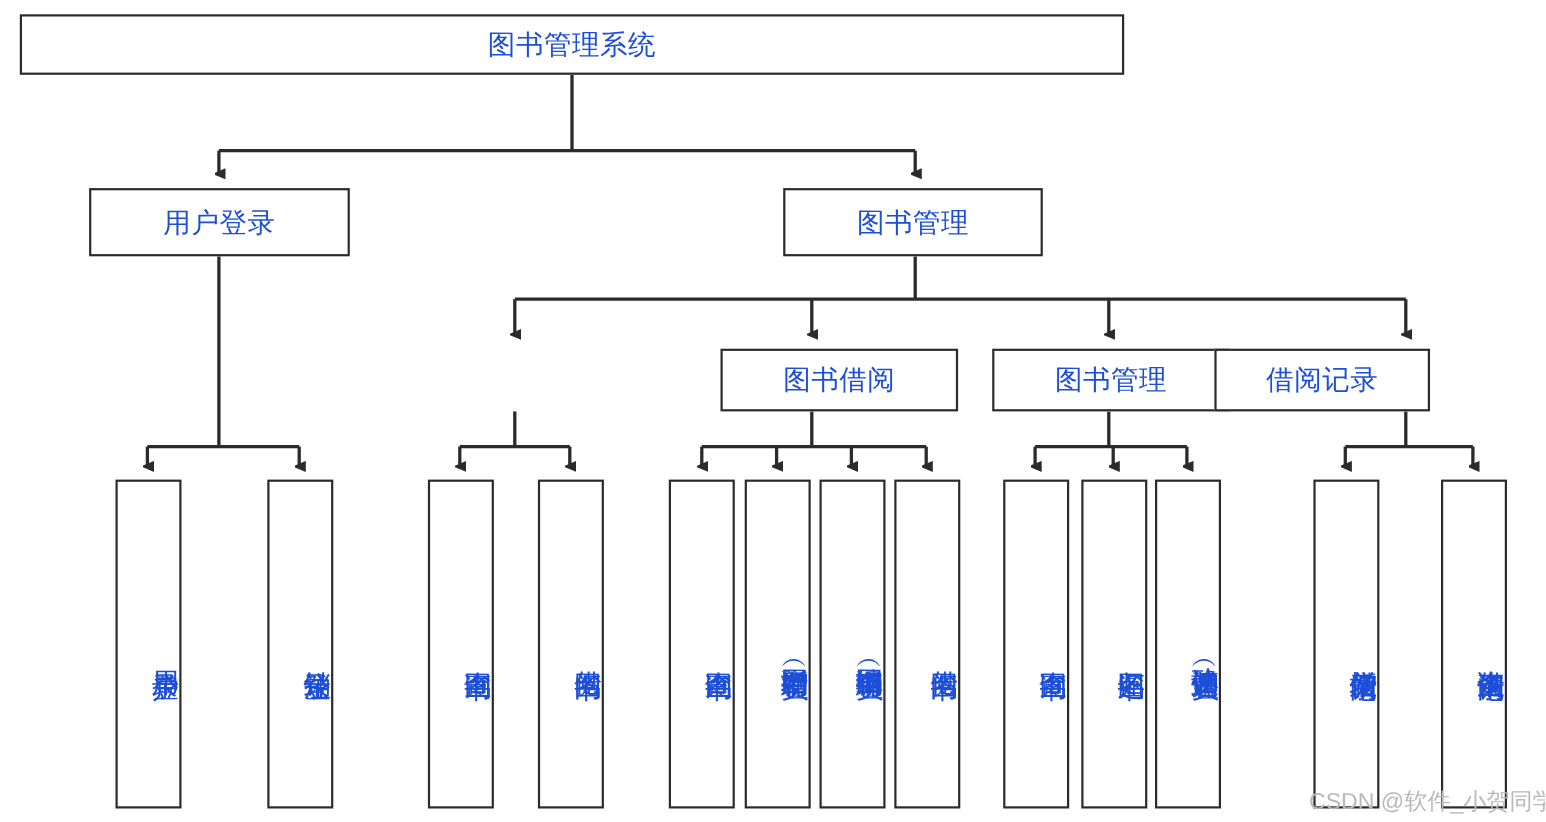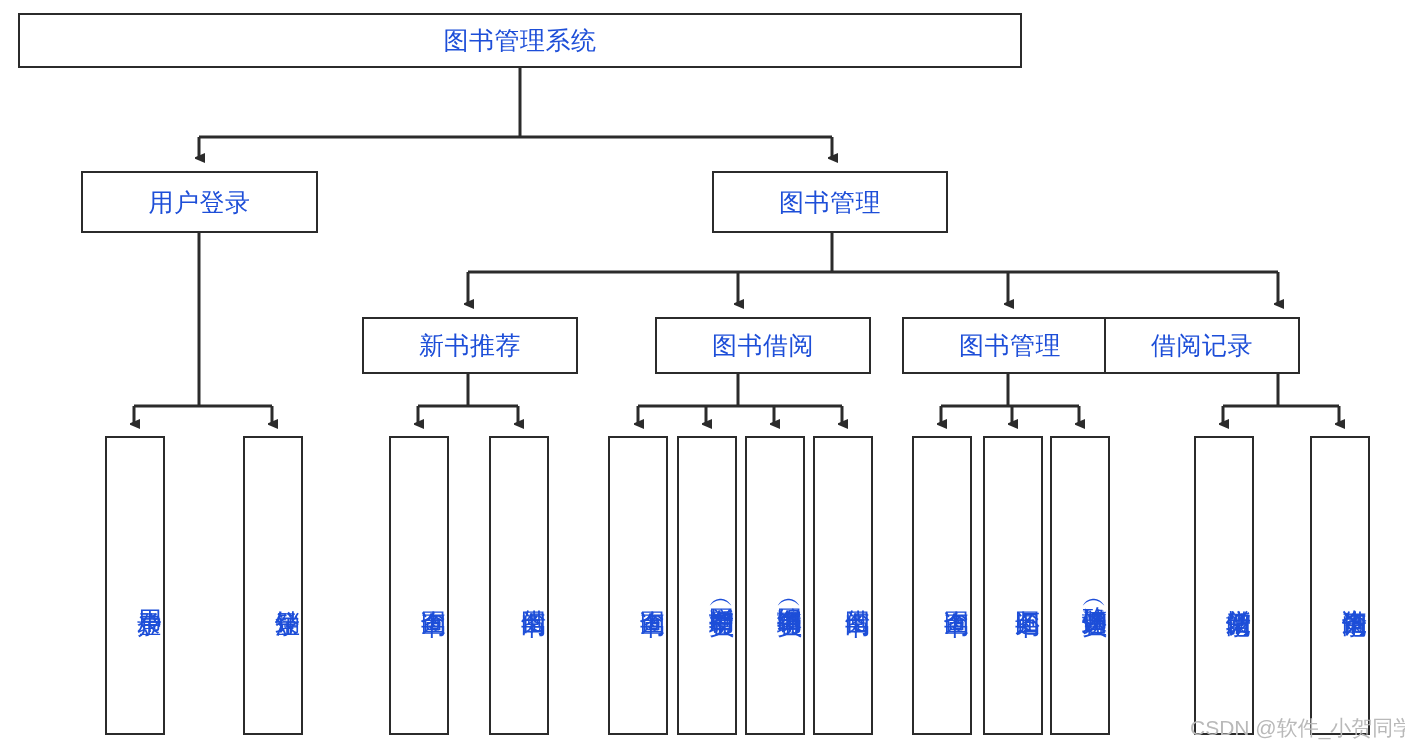--- a/index.html
+++ b/index.html
@@ -123,23 +123,20 @@
     <span>图书管理系统</span>
   </div>
 
   <div class="node horiz" style="left:81px; top:171px; width:237px; height:62px;">
     <span>用户登录</span>
   </div>
   <div class="node horiz" style="left:712px; top:171px; width:236px; height:62px;">
     <span>图书管理</span>
   </div>
 
-  <div class="node horiz" style="left:362px; top:317px; width:216px; height:57px;">
-    <span>新书推荐</span>
-  </div>
   <div class="node horiz" style="left:632px; top:317px; width:216px; height:57px;margin-left:23px;">
     <span>图书借阅</span>
   </div>
   <div class="node horiz" style="left:902px; top:317px; width:216px; height:57px;">
     <span>图书管理</span>
   </div>
   <div class="node horiz" style="left:1104px; top:317px; width:196px; height:57px;">
     <span>借阅记录</span>
   </div>
 

